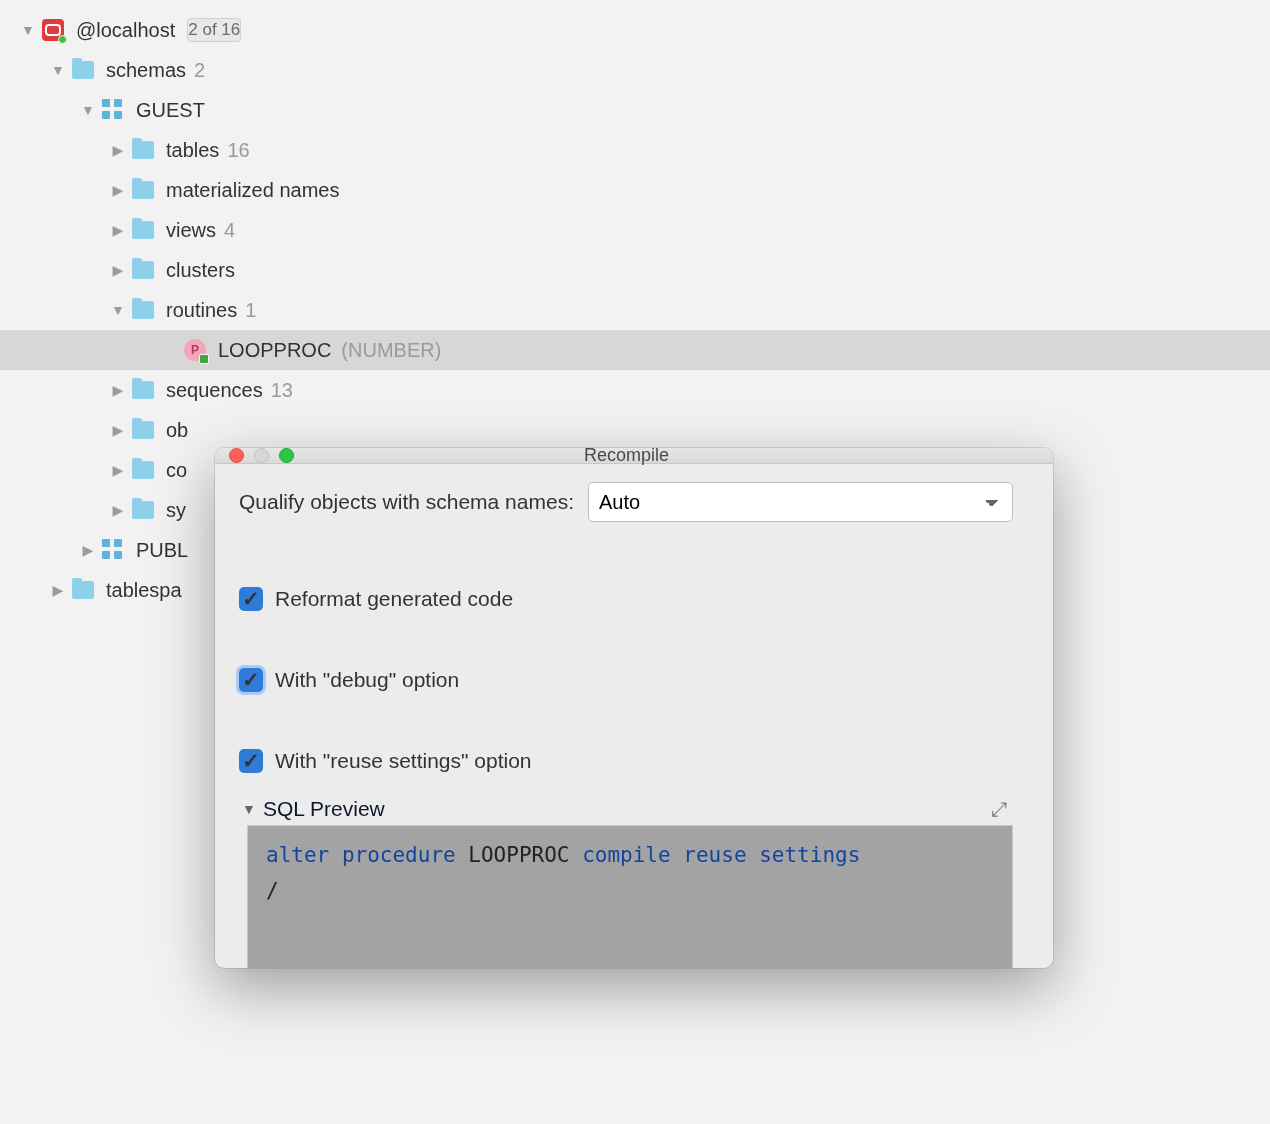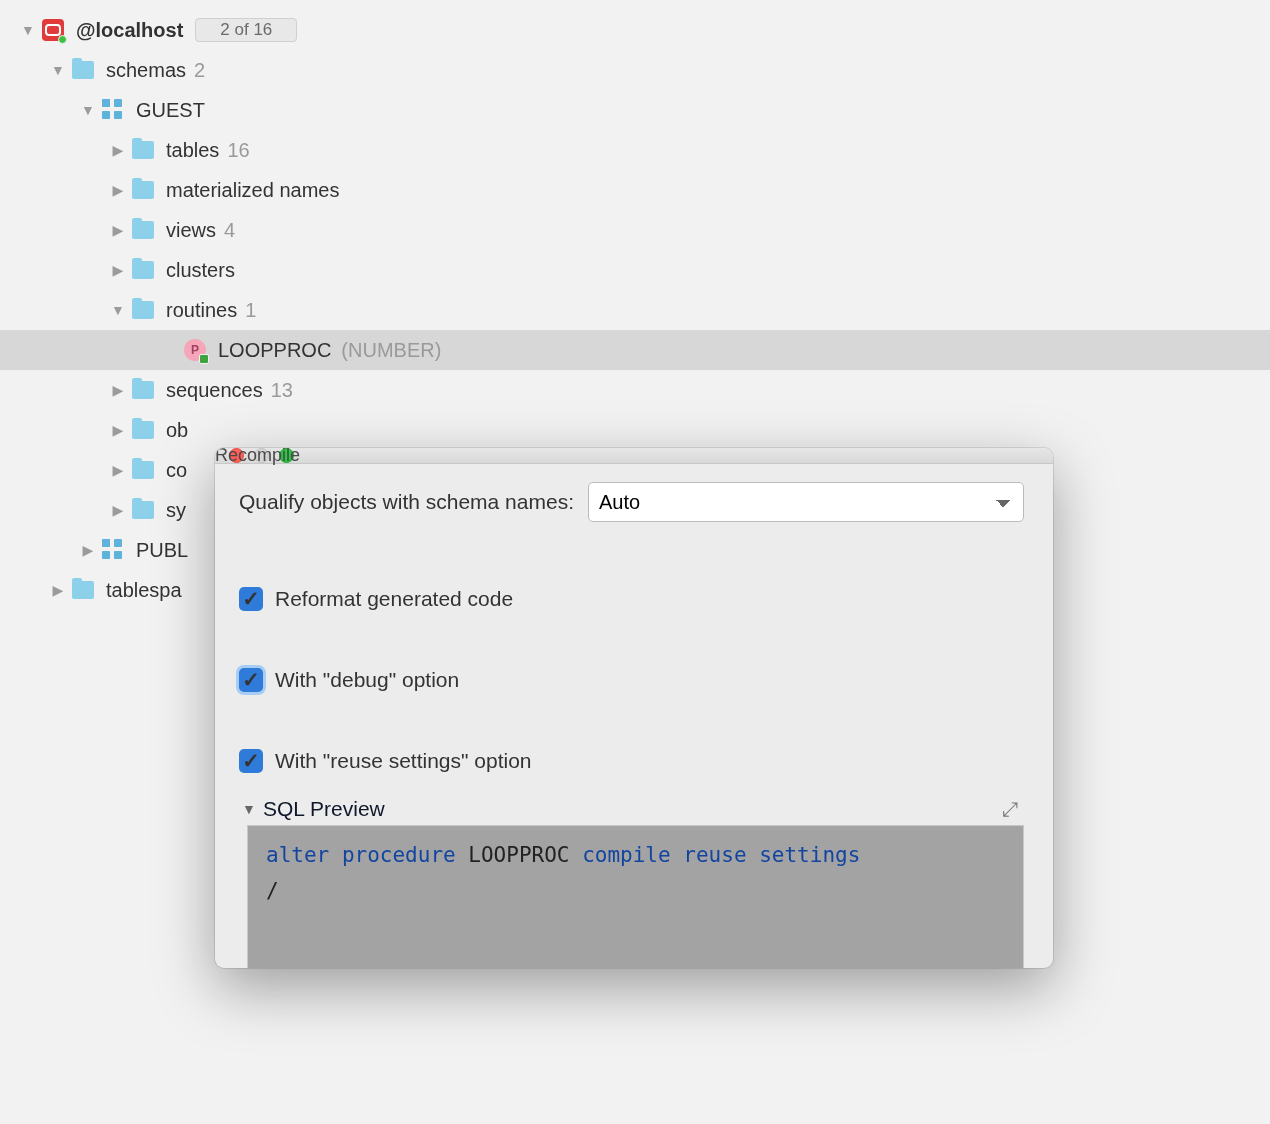--- a/index.html
+++ b/index.html
@@ -83,25 +83,25 @@
     margin-right: 12px;
     position: relative;
     flex-shrink:0;
   }
   .proc-ic .gear {
     position:absolute; right:-3px; bottom:-3px;
     width:10px; height:10px; background:#3fa33f; border-radius:2px;
     border:1px solid #f2f2f2;
   }
   .label { color: #333; }
-  .label.bold { font-weight: 700; }
+  .label.bold { font-weight: 400; }
   .count { color: #9a9a9a; margin-left: 8px; }
   .badge {
     background: #e8e8e8; border:1px solid #d0d0d0; border-radius: 4px;
-    padding: 1px 24px; font-size: 17px; color: #6b6b6b; margin-left: 12px;
+    padding: 1px 0; font-size: 17px; color: #6b6b6b; margin-left: 12px;
   }
   .type { color: #9a9a9a; margin-left: 10px; }
 
   
   .dialog {
     position: absolute;
     left: 215px; top: 448px;
     width: 838px; height: 520px;
     background: #ececec;
     border-radius: 9px;
@@ -116,25 +116,25 @@
     align-items: center;
     border-bottom: 1px solid #c7c7c7;
     position: relative;
   }
   .traffic { display:flex; gap:10px; margin-left: 14px; }
   .tl { width:15px; height:15px; border-radius:50%; }
   .tl.red { background:#ff5f57; border:1px solid #e24b42; }
   .tl.yel { background:#d7d7d7; border:1px solid #c0c0c0; }
   .tl.grn { background:#28c840; border:1px solid #1fa333; }
   .title {
-    position:absolute; left:0; right:15px; 
+    position:absolute; left:0; right:15px; text-align:center;
     font-size: 18px; color:#4a4a4a;
   }
   .dlg-body {
-    flex:1; padding: 18px 29px 10px 24px;
+    flex:1; padding: 18px 40px 10px 24px;
     display:flex; flex-direction:column;
   }
   .form-row {
     display:flex; align-items:center; margin-bottom: 14px;
   }
   .form-row label.lhs { font-size: 21px; color:#333; margin-right: 14px; }
   select.dd {
     flex:1; height: 40px; font-size: 20px;
     background:white; border:1px solid #bcbcbc; border-radius:5px;
     padding: 0 10px;

